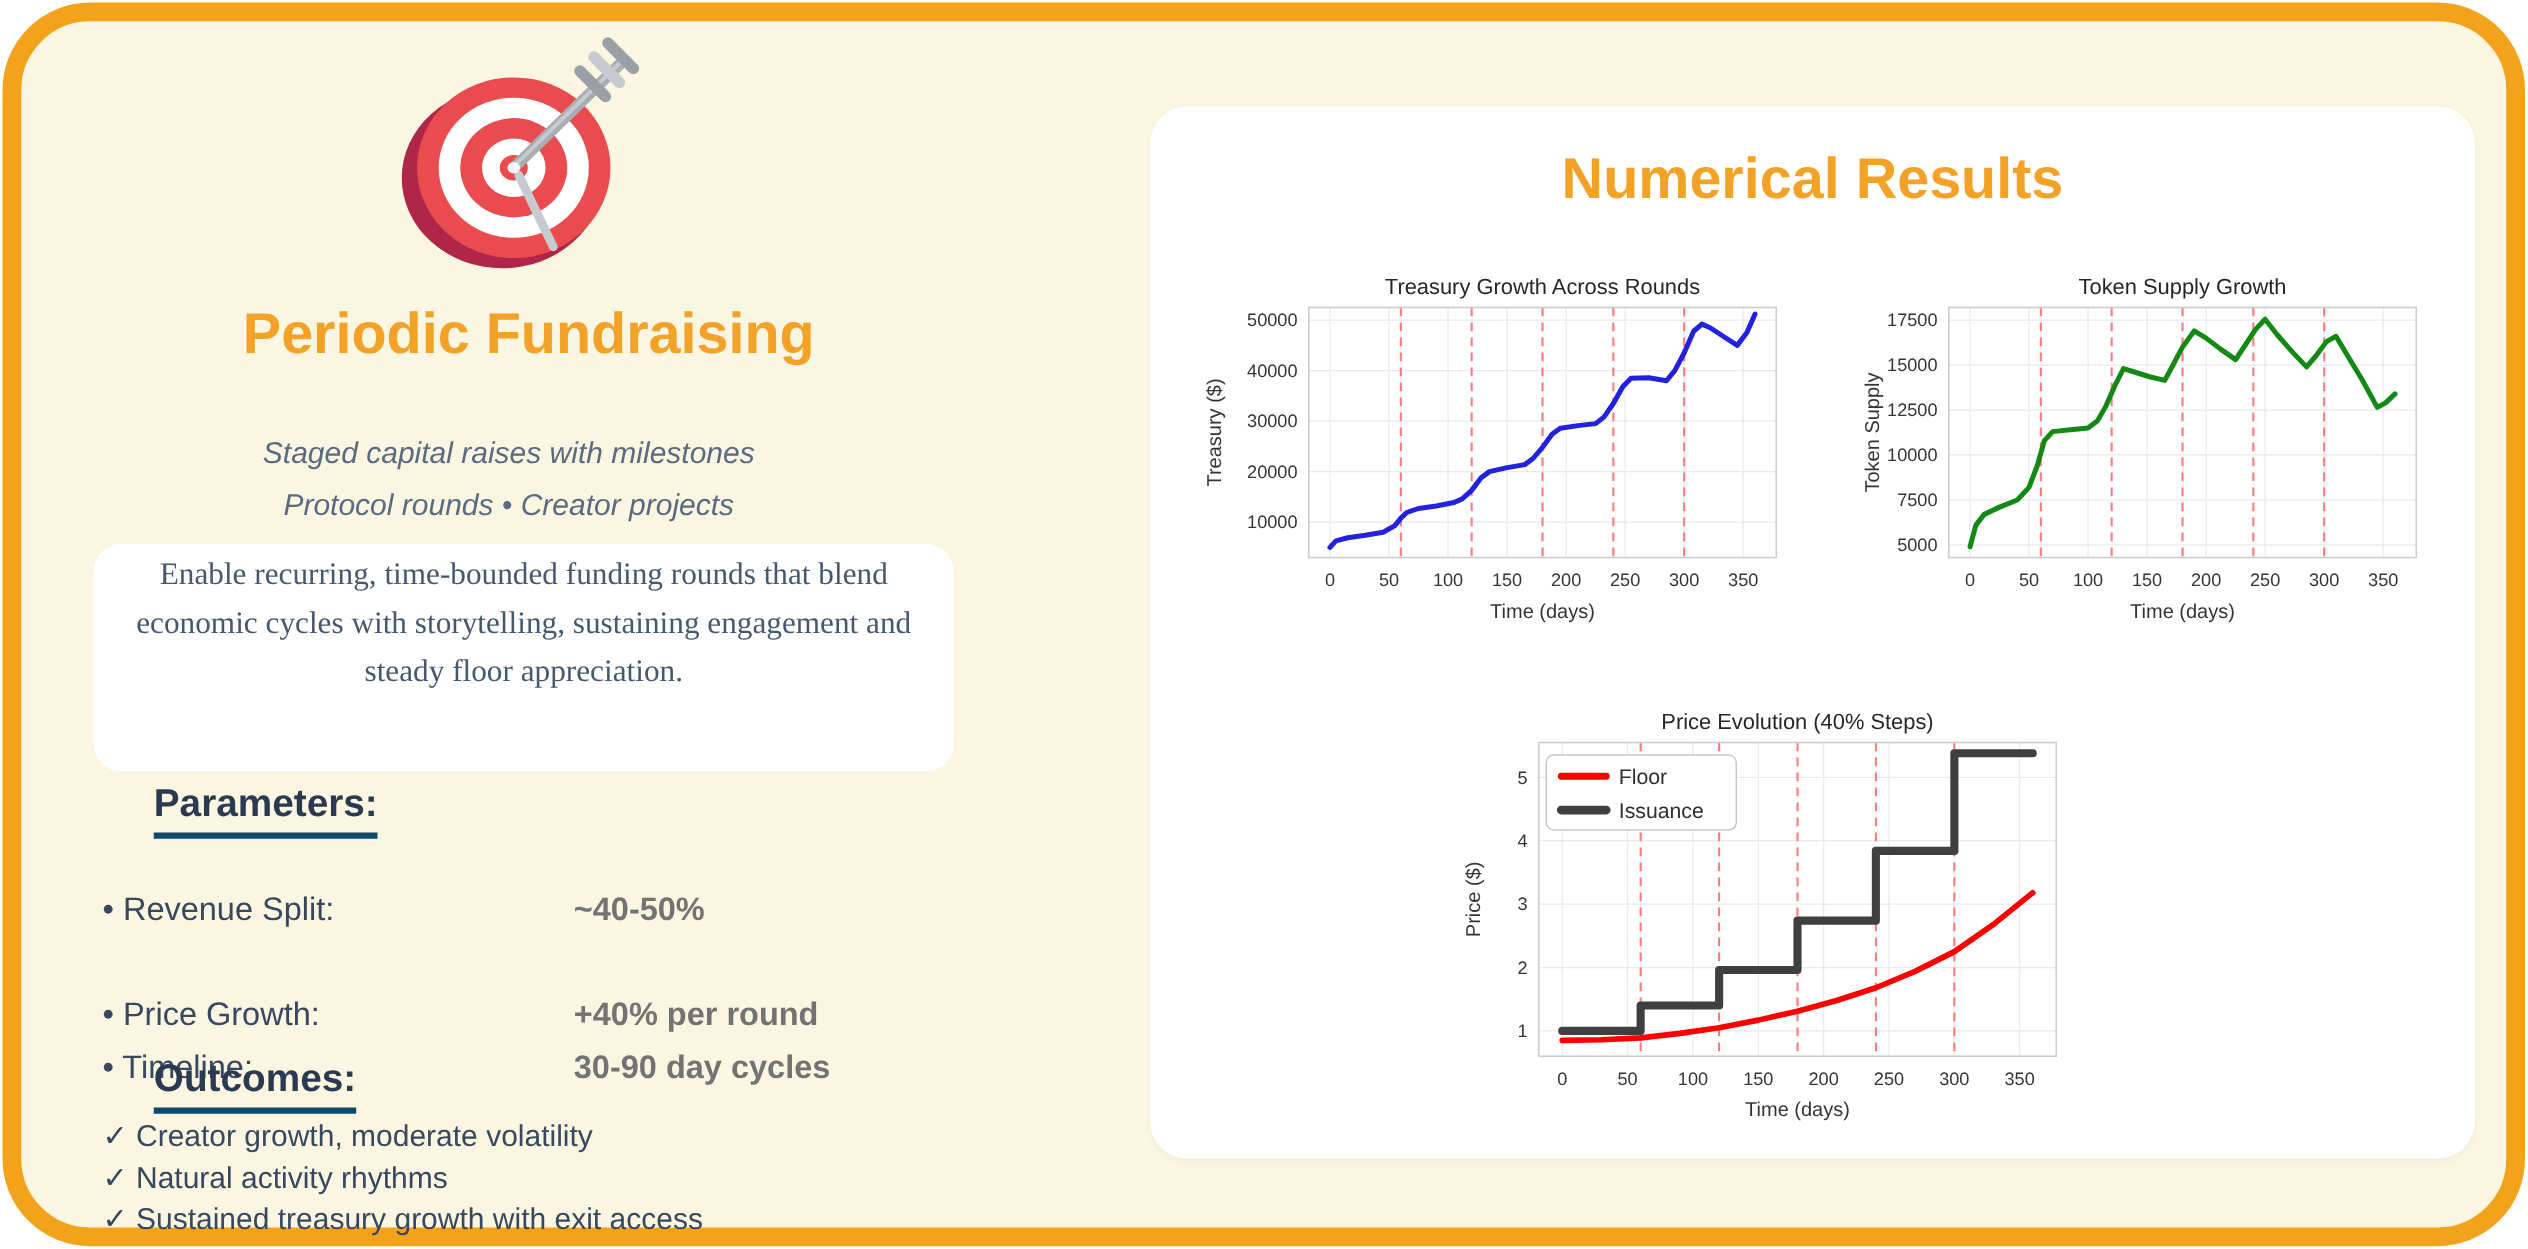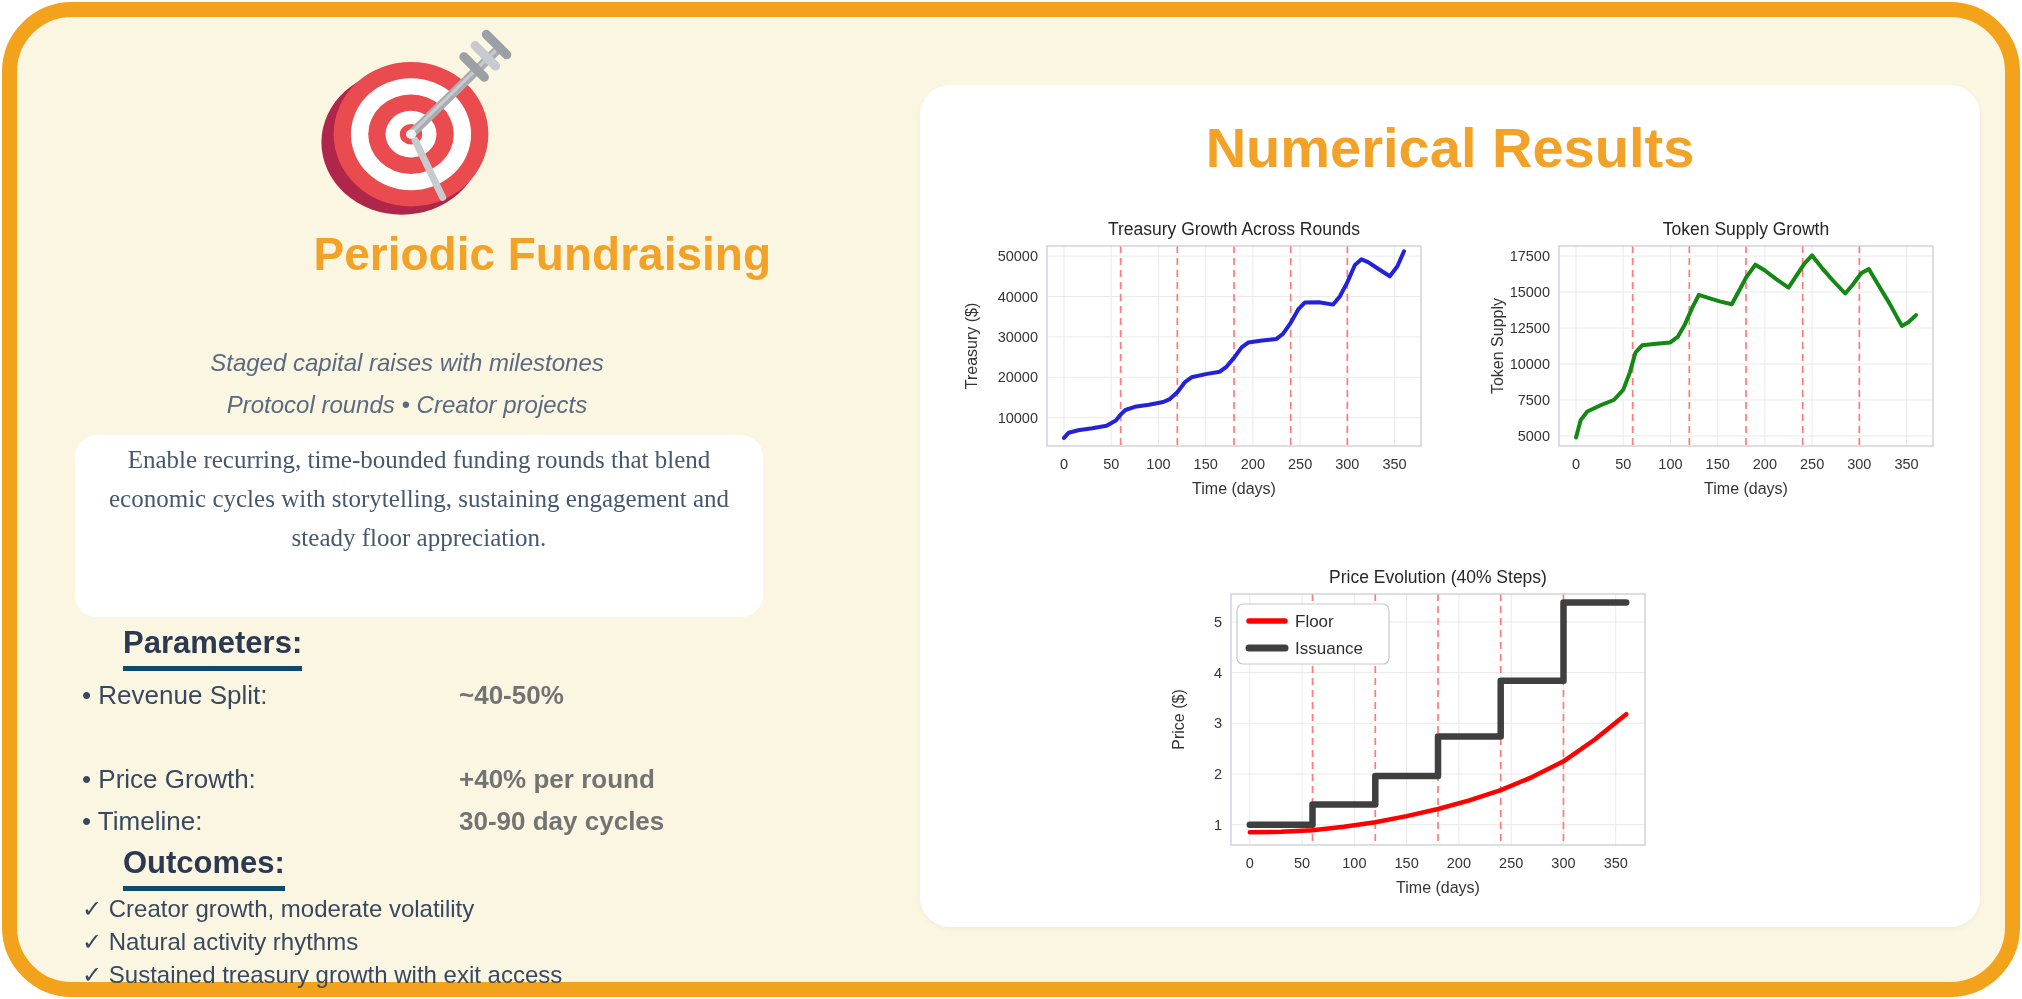--- a/index.html
+++ b/index.html
@@ -2,41 +2,41 @@
 <html><head>
 <meta charset="utf-8">
 <style>
   html,body{margin:0;padding:0;background:#ffffff;}
   .stage{position:relative;width:2022px;height:999px;overflow:hidden;
          font-family:"Liberation Sans",sans-serif;background:#ffffff;}
   .card{position:absolute;left:2px;top:2px;right:2px;bottom:2px;
         background:#FBF6E2;border:15px solid #F2A21B;border-radius:70px;}
   
   .target-svg{position:absolute;left:282px;top:8px;width:224px;height:196px;}
-  .main-title{position:absolute;left:30px;top:206px;width:720px;margin:4px;
-              text-align:right;font-size:46px;font-weight:bold;color:#F2A227;}
+  .main-title{position:absolute;left:30px;top:206px;width:720px;margin:16px;
+              text-align:center;font-size:46px;font-weight:bold;color:#F2A227;}
   .subtitle{position:absolute;left:30px;width:720px;text-align:center;
             font-style:italic;font-size:24px;color:#5A6A80;}
   .sub1{top:332px;} .sub2{top:374px;}
   .goal-box{position:absolute;left:58px;top:418px;width:688px;height:182px;
             background:#ffffff;border-radius:22px;}
   .goal-heading{margin-top:11px;text-align:center;font-size:29px;font-weight:bold;color:#F2A227;}
   .goal-body{margin:6px auto 0;width:642px;text-align:center;font-size:25px;
              line-height:1.55;color:#46586E;font-family:Liberation Serif, serif;}
   .section-heading{position:absolute;left:65px;font-size:31px;font-weight:bold;color:#2B3A50;}
   .section-heading span{display:inline-block;border-bottom:5px solid #0c4a6e;padding-bottom:5px;margin-left:41px;}
   .params-heading{top:608px;} .outcomes-heading{top:828px;}
-  .param-row{position:absolute;left:65px;width:720px;height:34px;font-size:26px;color:#37485F;}
+  .param-row{position:absolute;left:65px;width:720px;height:34px;font-size:26px;color:#37485F;margin-top:32px;}
   .param-value{position:absolute;left:377px;top:0;font-weight:bold;color:#737373;}
   .outcome-row{position:absolute;left:65px;width:760px;font-size:24px;color:#37485F;}
   
   .results-panel{position:absolute;left:903px;top:68px;width:1060px;height:842px;
                  background:#ffffff;border-radius:30px;box-shadow:0 2px 6px rgba(0,0,0,0.04);}
   .results-title{position:absolute;left:0;top:30px;width:100%;margin:0;text-align:center;
-                 font-size:56px;font-weight:bold;color:#F2A227;}
+                 font-size:46px;font-weight:bold;color:#F2A227;}
   .chart{position:absolute;}
   #chart-0{left:930px;top:195px;}
   #chart-1{left:1470px;top:195px;}
   #chart-2{left:1150px;top:545px;}
 </style>
 </head>
 <body>
 
 <div class="stage">
   <div class="card">

